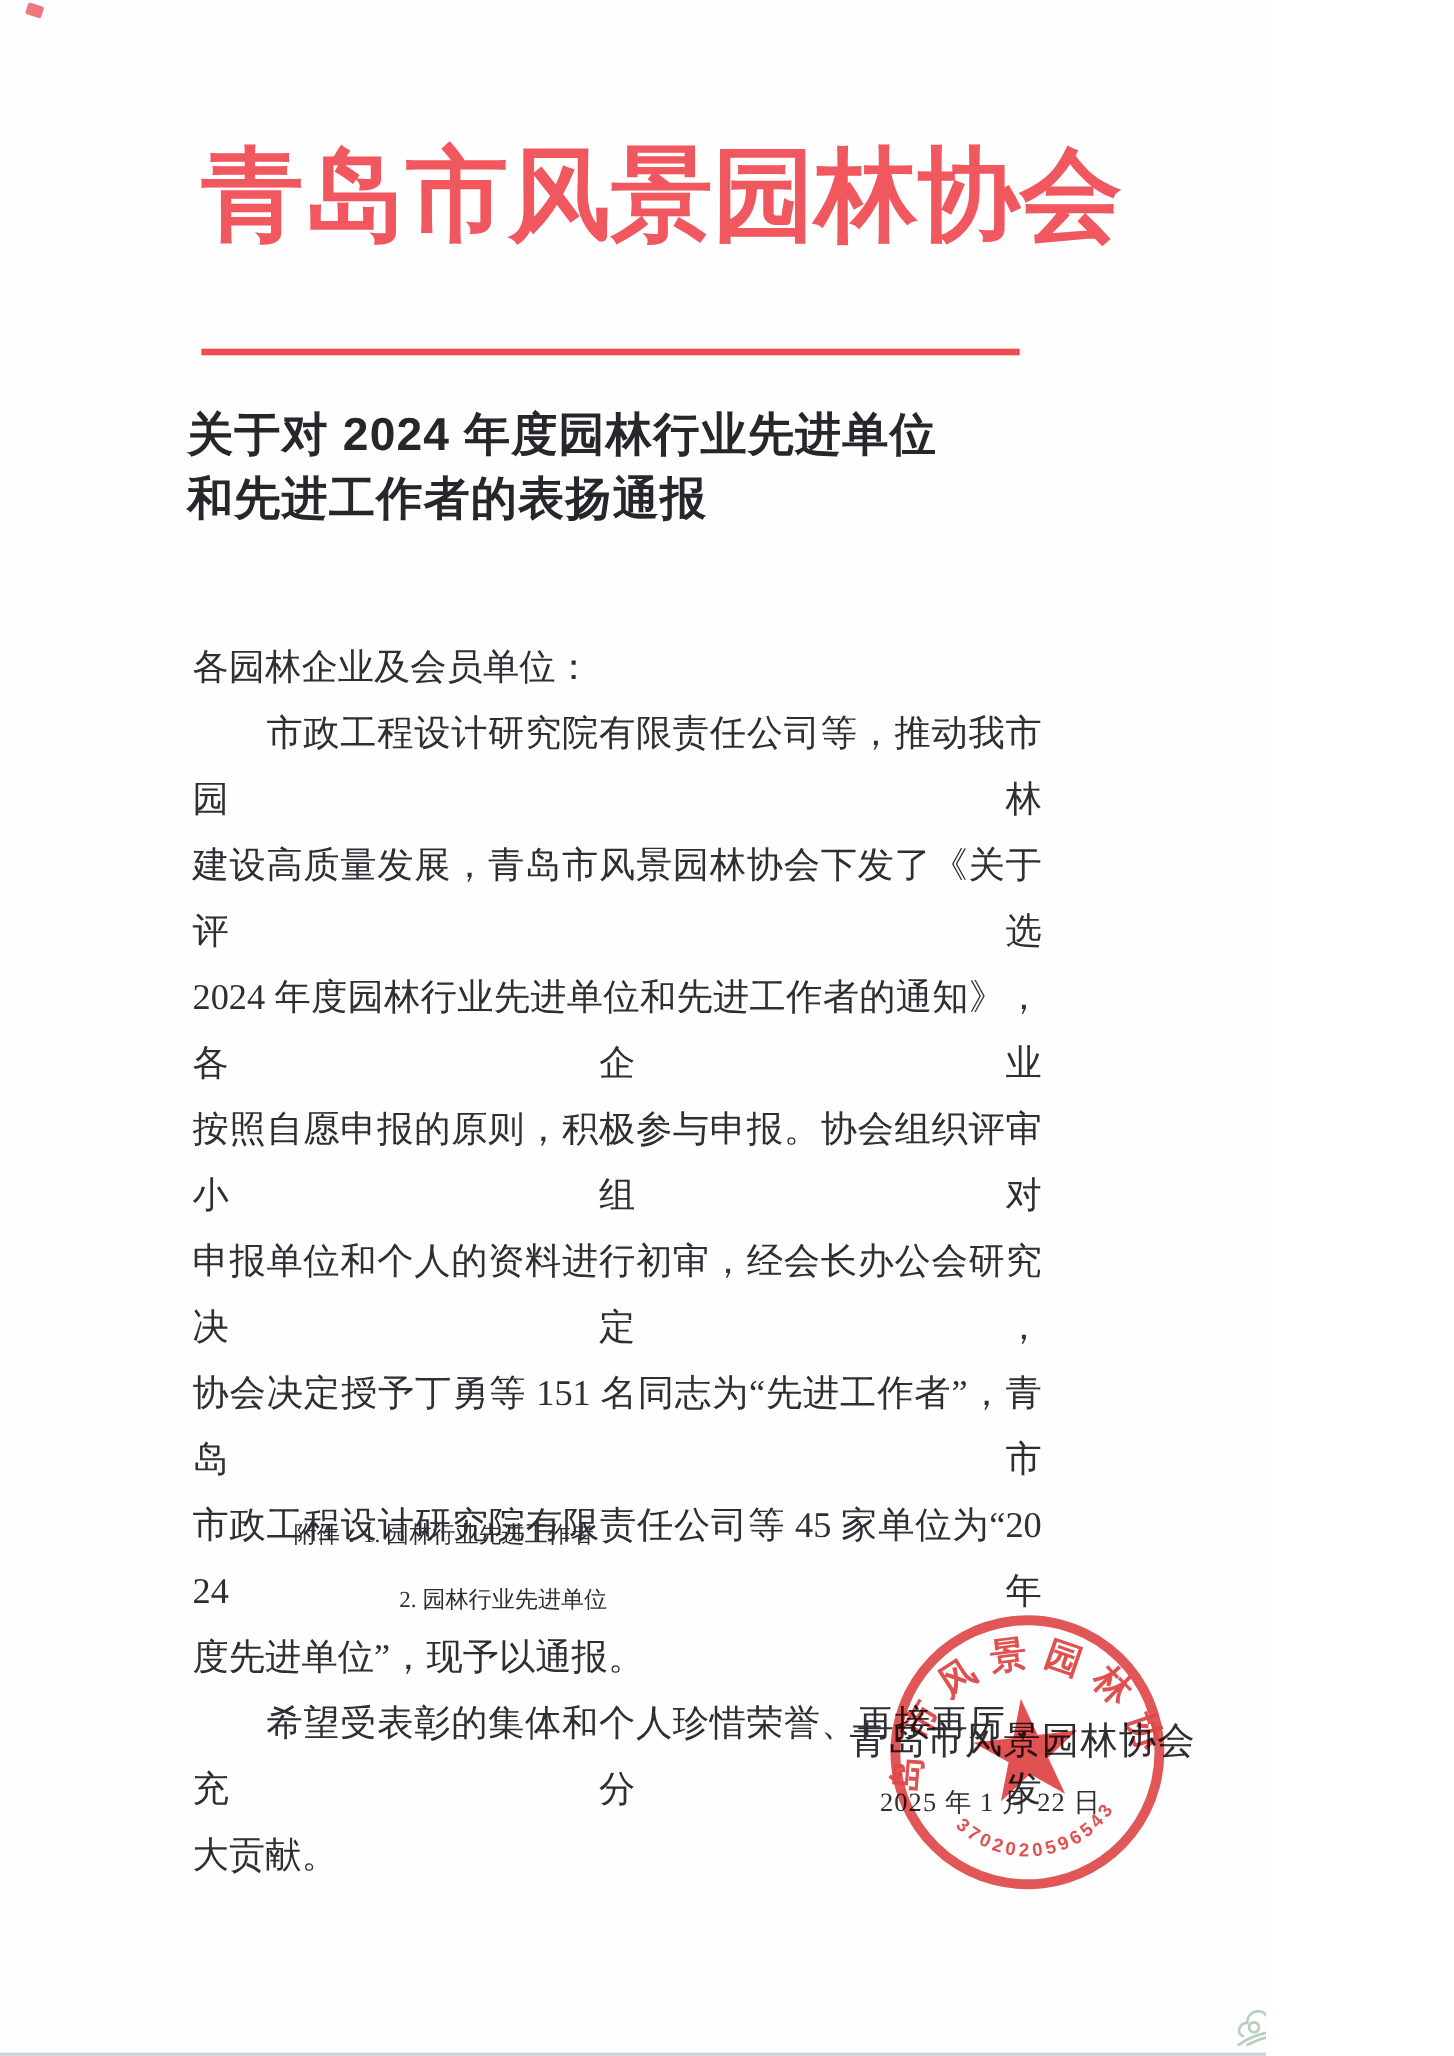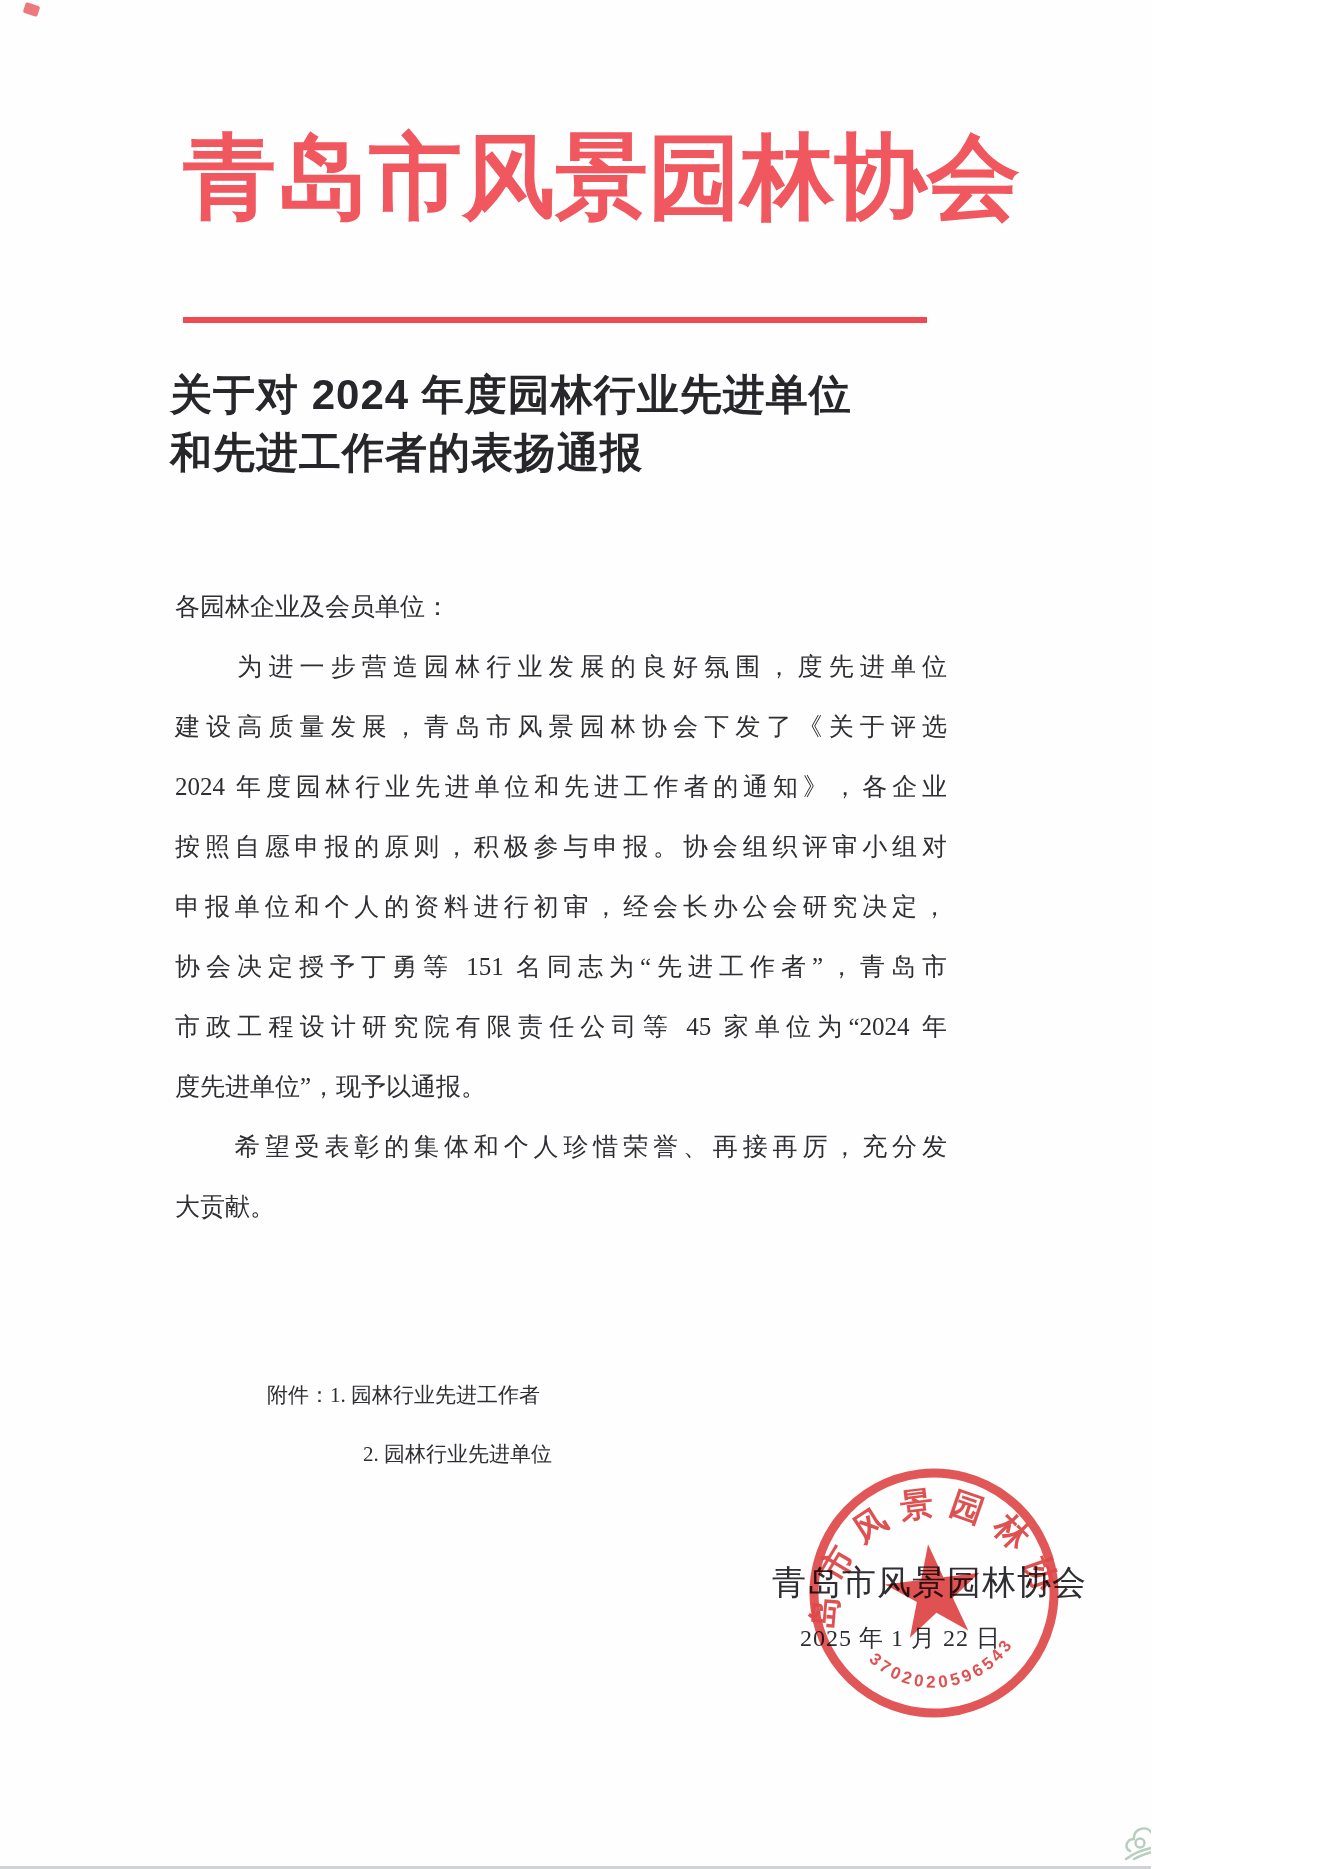--- a/index.html
+++ b/index.html
@@ -46,21 +46,21 @@
     font-weight: bold;
     font-size: 42px;
     line-height: 58px;
     color: #26262b;
     letter-spacing: 1px;
   }
   
   .body-block {
     position: absolute; left: 175px; top: 577px;
     width: 772px;
-    font-size: 25px;
+    font-size: 33px;
     line-height: 60px;
     color: #2e2e33;
   }
   .body-line { width: 100%; white-space: nowrap; }
   .body-line.justify {
     white-space: normal;
     text-align: justify;
     text-align-last: justify;
     word-break: break-all;
   }
@@ -133,21 +133,21 @@
 
   <div class="letterhead-divider"></div>
 
   <div class="doc-title">
     <div>关于对 2024 年度园林行业先进单位</div>
     <div>和先进工作者的表扬通报</div>
   </div>
 
   <div class="body-block">
     <div class="body-line">各园林企业及会员单位：</div>
-    <div class="body-line justify">　　为进一步营造园林行业发展的良好氛围，度先进单位</div>
+    <div class="body-line justify">　　市政工程设计研究院有限责任公司等，推动我市园林</div>
     <div class="body-line justify">建设高质量发展，青岛市风景园林协会下发了《关于评选</div>
     <div class="body-line justify">2024 年度园林行业先进单位和先进工作者的通知》，各企业</div>
     <div class="body-line justify">按照自愿申报的原则，积极参与申报。协会组织评审小组对</div>
     <div class="body-line justify">申报单位和个人的资料进行初审，经会长办公会研究决定，</div>
     <div class="body-line justify">协会决定授予丁勇等 151 名同志为“先进工作者”，青岛市</div>
     <div class="body-line justify">市政工程设计研究院有限责任公司等 45 家单位为“2024 年</div>
     <div class="body-line">度先进单位”，现予以通报。</div>
     <div class="body-line justify">　　希望受表彰的集体和个人珍惜荣誉、再接再厉，充分发</div>
     <div class="body-line">大贡献。</div>
   </div>

